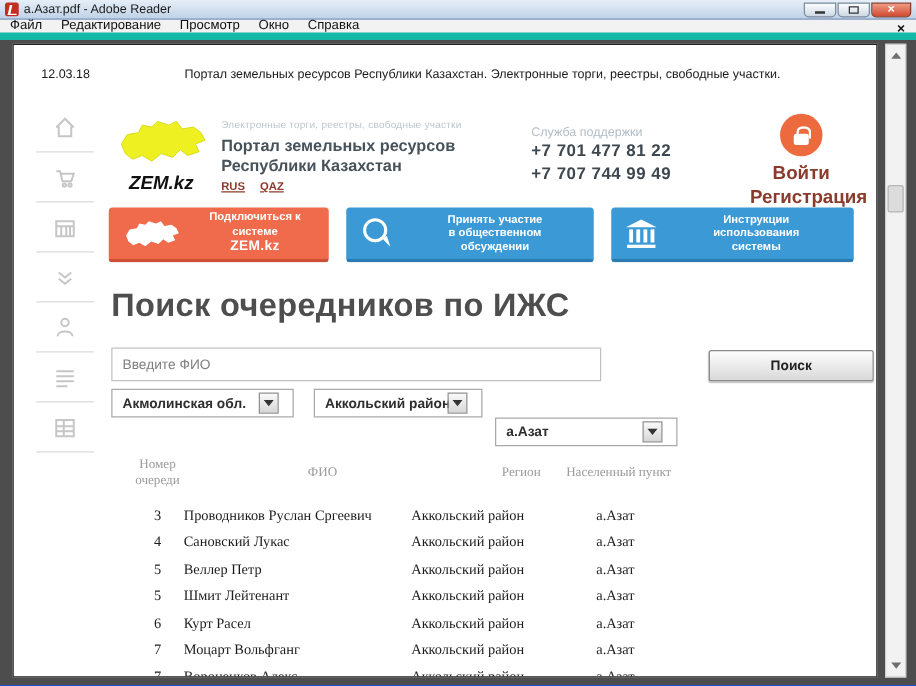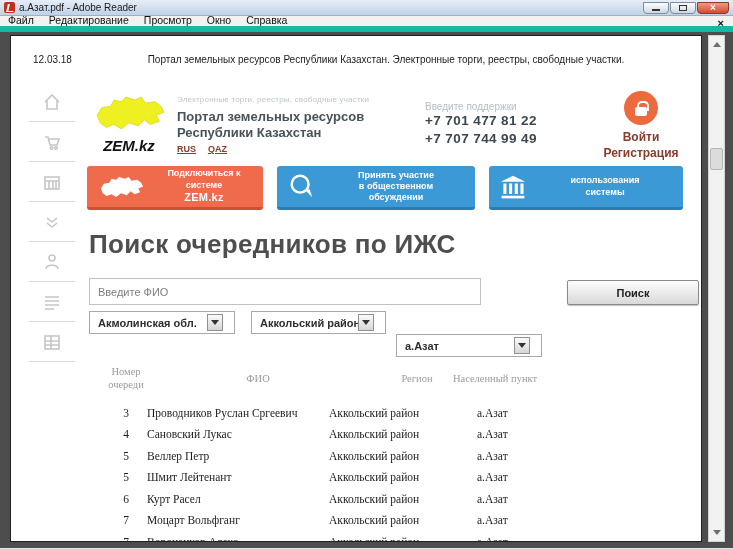--- a/index.html
+++ b/index.html
@@ -1,17 +1,17 @@
 <!DOCTYPE html>
 <html style="--orange: #f06a4c; --orange2: #ec6a3d; --blue: #3b9ad6; --maroon: #8a3b2b; --logo-yellow: #eef021;"><head>
 <meta charset="utf-8">
 <style>
   * { margin:0; padding:0; box-sizing:border-box; }
   html,body { width:733px; height:549px; overflow:hidden; font-family:"Liberation Sans", sans-serif; }
-  .app { position:relative; width:733px; height:549px; background:#e5e5e5; }
+  .app { position:relative; width:733px; height:549px; background:#1d4ed8; }
 
   
   .titlebar { position:relative; height:16px; background:linear-gradient(#e6eef8,#bfd2e6); border-bottom:1px solid #9fb0c2; display:flex; align-items:center; padding:0 4px; }
   .app-icon { width:11px; height:11px; background:#c22e1f; border-radius:2px; margin-right:4px; position:relative; flex:0 0 auto; }
   .app-icon::after { content:""; position:absolute; left:3px; top:2px; width:5px; height:7px; border-left:2px solid #fff; border-bottom:1px solid #fff; transform:skewX(-12deg); }
   .title-text { font-size:10px; color:#1b1b1b; white-space:nowrap; }
   .win-controls { margin-left:auto; display:flex; gap:1px; }
   .winbtn { width:26px; height:12px; border:1px solid #7d8c9b; border-radius:0 0 4px 4px; background:linear-gradient(#fcfdfe,#cdd8e4); display:flex; align-items:center; justify-content:center; cursor:default; }
   .winbtn.close { width:32px; background:linear-gradient(#ef9a82,#cf4b31); border-color:#8c3a28; color:#fff; font-size:10px; font-weight:bold; line-height:1; }
   .glyph-min { width:8px; height:2px; background:#333; margin-top:5px; }
@@ -46,21 +46,21 @@
   .brand-title { margin-top:5px; font-size:13px; font-weight:bold; color:#47525a; line-height:1.2; width:215px; }
   .langs { margin-top:4px; display:flex; gap:12px; }
   .lang { font-size:9px; font-weight:bold; color:var(--maroon,#8a3b2b); text-decoration:underline; cursor:pointer; }
   .support { position:absolute; left:338px; top:10px; }
   .support-label { font-size:10px; color:#b3bdc5; }
   .phone { font-size:13.5px; font-weight:bold; color:#3d474f; letter-spacing:0.4px; line-height:1.35; }
   .auth { position:absolute; left:513px; top:0; width:82px; text-align:center; }
   .lock-circle { width:34px; height:34px; border-radius:50%; background:var(--orange2,#ec6a3d); margin:0 auto 5px; display:flex; align-items:center; justify-content:center; cursor:pointer; }
   .lock { width:12px; height:9px; background:#fff; border-radius:2px; position:relative; margin-top:6px; }
   .lock::before { content:""; position:absolute; top:-6px; left:2px; width:8px; height:8px; border:2px solid #fff; border-bottom:none; border-radius:5px 5px 0 0; }
-  .auth-link { font-size:12px; font-weight:bold; color:var(--maroon,#8a3b2b); margin-top:2px; cursor:pointer; }
+  .auth-link { font-size:15px; font-weight:bold; color:var(--maroon,#8a3b2b); margin-top:2px; cursor:pointer; }
 
   
   .banners { position:absolute; top:115px; left:0; display:flex; gap:14px; }
   .banner { height:44px; border-radius:3px; display:flex; align-items:center; color:#fff; cursor:pointer; }
   .banner-orange { width:176px; background:var(--orange,#f06a4c); border-bottom:3px solid #cf4f35; }
   .banner-blue { background:var(--blue,#3b9ad6); border-bottom:3px solid #2a7cb2; }
   .banner-2 { width:198px; }
   .banner-3 { width:194px; }
   .b-icon { flex:0 0 auto; display:flex; align-items:center; justify-content:center; margin:0 6px 0 10px; }
   .b-text { flex:1; text-align:center; font-size:9px; font-weight:bold; line-height:1.25; padding-right:6px; }
@@ -192,21 +192,21 @@
           </div>
           <div class="brand">
             <div class="tagline">Электронные торги, реестры, свободные участки</div>
             <div class="brand-title">Портал земельных ресурсов Республики Казахстан</div>
             <div class="langs">
               <span class="lang">RUS</span>
               <span class="lang">QAZ</span>
             </div>
           </div>
           <div class="support">
-            <div class="support-label">Введите поддержки</div>
+            <div class="support-label">Служба поддержки</div>
             <div class="phone">+7 701 477 81 22</div>
             <div class="phone">+7 707 744 99 49</div>
           </div>
           <div class="auth">
             <div class="lock-circle">
               <span class="lock"></span>
             </div>
             <div class="auth-link">Войти</div>
             <div class="auth-link">Регистрация</div>
           </div>
@@ -243,20 +243,21 @@
               <svg width="28" height="28" viewBox="0 0 32 32" fill="#ffffff">
                   <path d="M16 3 L30 10 H2 Z"></path>
                   <rect x="5" y="12" width="3.5" height="12"></rect>
                   <rect x="11.5" y="12" width="3.5" height="12"></rect>
                   <rect x="18" y="12" width="3.5" height="12"></rect>
                   <rect x="24.5" y="12" width="3.5" height="12"></rect>
                   <rect x="3" y="26" width="26" height="3"></rect>
                 </svg>
             </span>
             <span class="b-text">
+              <span>Инструкции</span>
               <span>использования</span>
               <span>системы</span>
             </span>
           </div>
         </div>
 
         <div class="heading">Поиск очередников по ИЖС</div>
         <input class="search-input" type="text" placeholder="Введите ФИО" style="">
         <button class="search-btn">Поиск</button>
 

